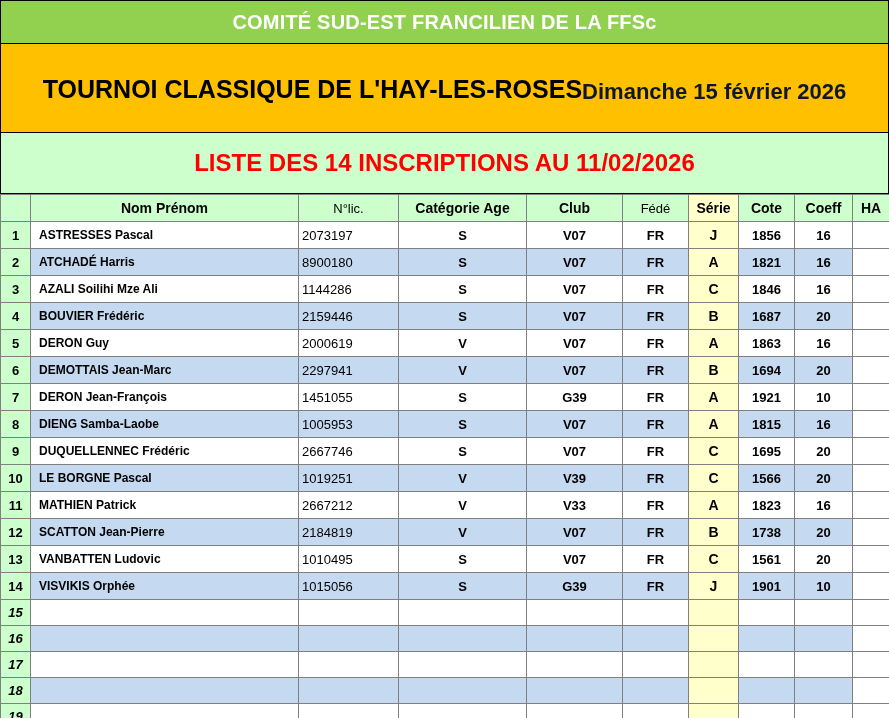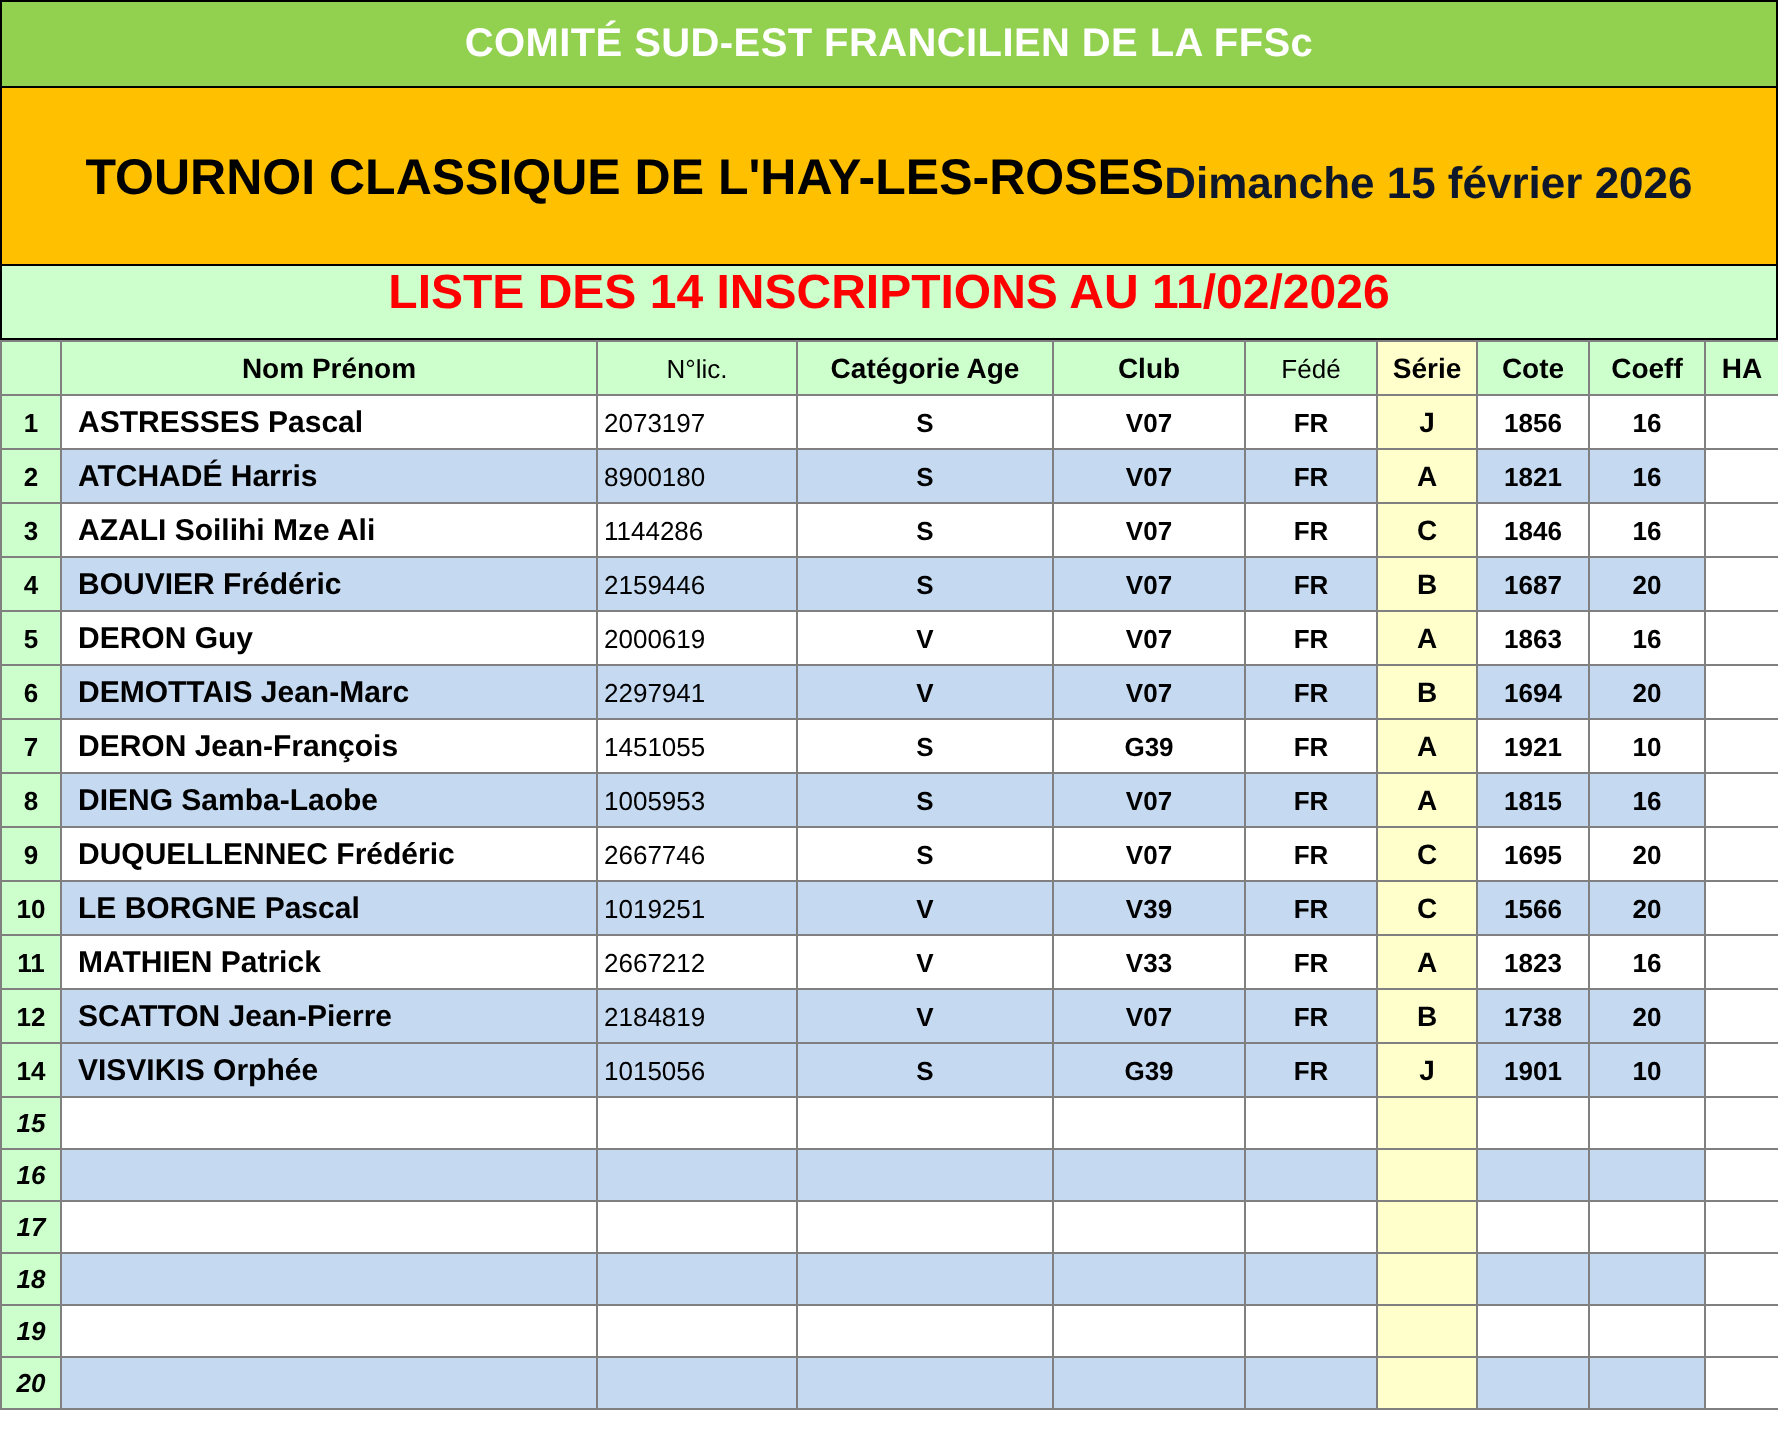--- a/index.html
+++ b/index.html
@@ -54,22 +54,23 @@
     color: #0f172a;
     font-size: 22px;
     font-weight: bold;
     margin-top: 6px;
     white-space: nowrap;
   }
   .banner-list {
     background: #ccffcc;
     border: 1px solid #000;
     border-top: none;
-    height: 37px;
+    height: 61px;
     display: flex;
+    align-items: center;
     justify-content: center;
   }
   .banner-list .txt {
     color: #ff0000;
     font-size: 24px;
     font-weight: bold;
     white-space: nowrap;
   }
 
   
@@ -117,21 +118,21 @@
   }
 
   tbody td.cell-num {
     text-align: center;
     font-size: 13px;
     font-weight: bold;
     background: #ccffcc;
   }
   tbody td.cell-name {
     font-weight: bold;
-    font-size: 15px;
+    font-size: 12px;
     padding-left: 8px;
     text-align: left;
   }
   tbody td.cell-lic {
     text-align: left;
     font-size: 13px;
   }
   tbody td.cell-cat,
   tbody td.cell-club,
   tbody td.cell-fede {
@@ -347,20 +348,32 @@
           <td class="cell-name">SCATTON Jean-Pierre</td>
           <td class="cell-lic">2184819</td>
           <td class="cell-cat">V</td>
           <td class="cell-club">V07</td>
           <td class="cell-fede">FR</td>
           <td class="cell-serie">B</td>
           <td class="cell-cote">1738</td>
           <td class="cell-coeff">20</td>
           <td class="cell-ha"></td>
         </tr>
+        <tr class="zebra-a">
+          <td class="cell-num">13</td>
+          <td class="cell-name">VANBATTEN Ludovic</td>
+          <td class="cell-lic">1010495</td>
+          <td class="cell-cat">S</td>
+          <td class="cell-club">V07</td>
+          <td class="cell-fede">FR</td>
+          <td class="cell-serie">C</td>
+          <td class="cell-cote">1561</td>
+          <td class="cell-coeff">20</td>
+          <td class="cell-ha"></td>
+        </tr>
         <tr class="zebra-b">
           <td class="cell-num">14</td>
           <td class="cell-name">VISVIKIS Orphée</td>
           <td class="cell-lic">1015056</td>
           <td class="cell-cat">S</td>
           <td class="cell-club">G39</td>
           <td class="cell-fede">FR</td>
           <td class="cell-serie">J</td>
           <td class="cell-cote">1901</td>
           <td class="cell-coeff">10</td>

